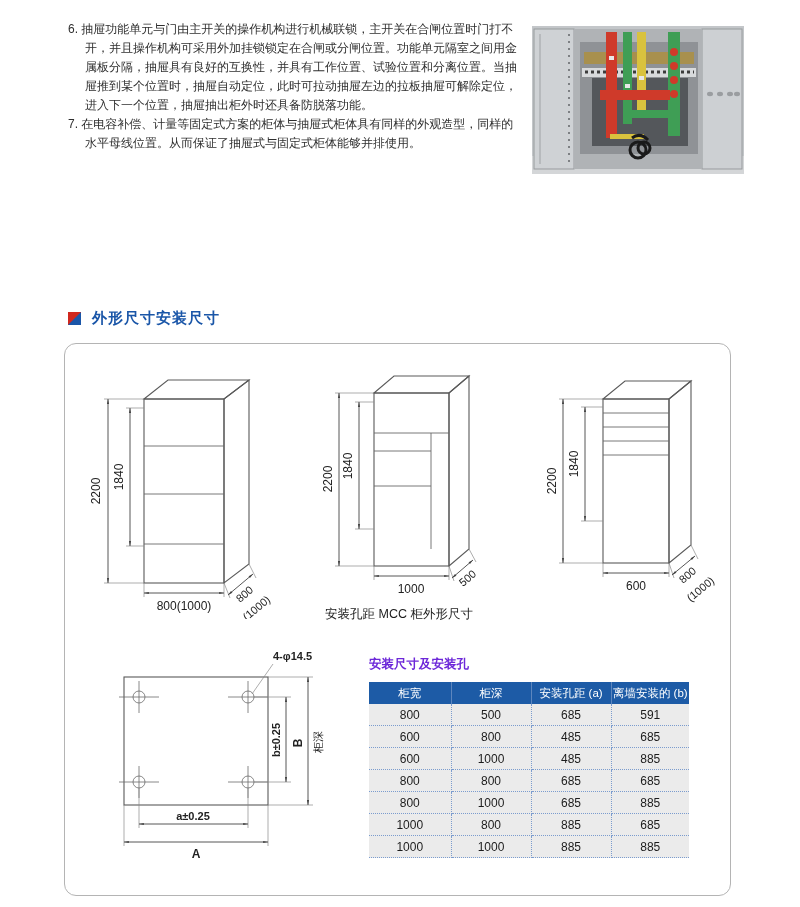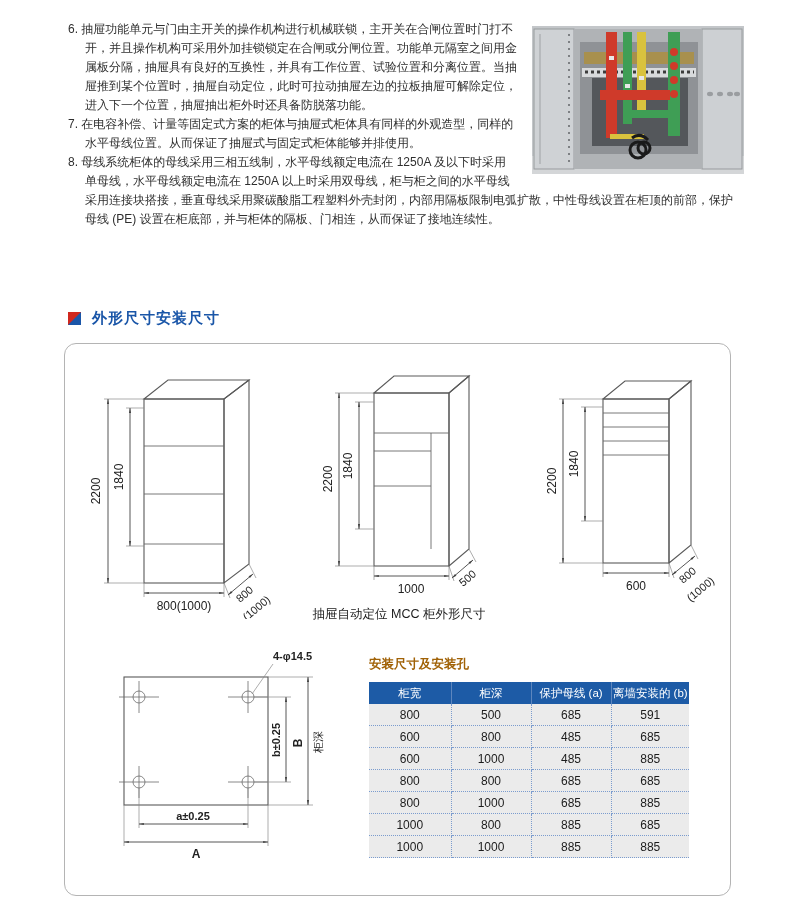--- a/index.html
+++ b/index.html
@@ -28,21 +28,21 @@
   svg text{fill:#222;}
   .outline{stroke:#5a5a5a;stroke-width:1.1;fill:none;}
   .inner-line{stroke:#6a6a6a;stroke-width:0.9;fill:none;}
   .ext{stroke:#8a8a8a;stroke-width:0.7;}
   .dim{stroke:#444;stroke-width:0.9;}
   .dimtext{font-size:12px;}
   .dimtext-sm{font-size:11px;}
 
   
   .tbl-wrap{position:absolute;left:304px;top:312px;width:322px;}
-  .tbl-title{font-size:12.5px;font-weight:bold;color:#a16207;margin:0 0 9px 0;}
+  .tbl-title{font-size:12.5px;font-weight:bold;color:#6d28d9;margin:0 0 9px 0;}
   table.spec{border-collapse:collapse;width:320px;table-layout:fixed;}
   table.spec th{background:#1d5ba6;color:#ffffff;font-size:11.5px;font-weight:normal;
                 height:20px;text-align:center;border-right:1px solid #5d86be;}
   table.spec th:last-child{border-right:none;}
   table.spec td{background:#ebebeb;font-size:12px;color:#1c1c1c;text-align:center;height:19px;
                 border-bottom:1px dotted #7b9cce;border-right:1px dotted #7b9cce;}
   table.spec td:last-child{border-right:none;}
 </style>
 </head>
 <body>
@@ -92,21 +92,20 @@
         <rect x="107" y="50" width="5" height="4" fill="#e8e8e8"></rect>
 
         <circle cx="106" cy="124" r="8" fill="none" stroke="#1a1a1a" stroke-width="3"></circle>
         <circle cx="112" cy="122" r="6" fill="none" stroke="#1a1a1a" stroke-width="3"></circle>
         <path d="M100 112 q8 -6 16 2" fill="none" stroke="#1a1a1a" stroke-width="3"></path>
       </svg>
     </div>
 
     <p class="feat"><span class="num">6.</span> <span>抽屉功能单元与门由主开关的操作机构进行机械联锁，主开关在合闸位置时门打不开，并且操作机构可采用外加挂锁锁定在合闸或分闸位置。功能单元隔室之间用金属板分隔，抽屉具有良好的互换性，并具有工作位置、试验位置和分离位置。当抽屉推到某个位置时，抽屉自动定位，此时可拉动抽屉左边的拉板抽屉可解除定位，进入下一个位置，抽屉抽出柜外时还具备防脱落功能。</span></p>
     <p class="feat"><span class="num">7.</span> <span>在电容补偿、计量等固定式方案的柜体与抽屉式柜体具有同样的外观造型，同样的水平母线位置。从而保证了抽屉式与固定式柜体能够并排使用。</span></p>
-    <p class="feat"><span class="num">8.</span> <span>母线系统柜体的母线采用三相五线制，水平母线额定电流在 1250A 及以下时采用单母线，水平母线额定电流在 1250A 以上时采用双母线，柜与柜之间的水平母线采用连接块搭接，垂直母线采用聚碳酸脂工程塑料外壳封闭，内部用隔板限制电弧扩散，中性母线设置在柜顶的前部，保护母线 (PE) 设置在柜底部，并与柜体的隔板、门相连，从而保证了接地连续性。</span></p>
   </div>
 
   <div class="sec-head">
     <span class="sec-icon"></span>
     <span class="sec-title">外形尺寸安装尺寸</span>
   </div>
 
   <div class="panel">
 
     <svg class="abs" style="left:21px;top:25px;" width="240" height="250" viewBox="0 0 240 250">
@@ -169,21 +168,21 @@
       <text class="dimtext-sm" x="147" y="212" text-anchor="middle" transform="rotate(-40 147 212)">500</text>
     <path d="M16,24 L17.091148115404348,28.879487246653028 L14.908851884595654,28.879487246653028 Z" fill="#444"></path>
         <path d="M16,197 L14.908851884595654,192.120512753347 L17.091148115404344,192.120512753347 Z" fill="#444"></path>
         <path d="M36,33 L37.091148115404344,37.87948724665303 L34.908851884595656,37.87948724665303 Z" fill="#444"></path>
         <path d="M36,160 L34.908851884595656,155.120512753347 L37.091148115404344,155.120512753347 Z" fill="#444"></path>
         <path d="M51,207 L55.87948724665303,205.90885188459566 L55.87948724665303,208.09114811540434 Z" fill="#444"></path>
         <path d="M126,207 L121.12051275334697,208.09114811540434 L121.12051275334697,205.90885188459566 Z" fill="#444"></path>
         <path d="M129,209 L131.99467312751068,204.99601038221059 L133.41489268884646,206.65293320376898 Z" fill="#444"></path>
         <path d="M150,191 L147.00532687248932,195.00398961778941 L145.58510731115354,193.34706679623102 Z" fill="#444"></path>
       </svg>
-    <div class="caption" style="left:234px;width:200px;">抽屉自动定位 MCC 柜外形尺寸</div>
+    <div class="caption" style="left:234px;width:200px;">安装孔距 MCC 柜外形尺寸</div>
 
     <svg class="abs" style="left:468px;top:25px;" width="205" height="250" viewBox="0 0 205 250">
       <polygon class="outline" points="70,30 92,12 158,12 136,30"></polygon>
       <polygon class="outline" points="136,30 158,12 158,176 136,194"></polygon>
       <rect class="outline" x="70" y="30" width="66" height="164"></rect>
       <line class="inner-line" x1="70" y1="44" x2="136" y2="44"></line>
       <line class="inner-line" x1="70" y1="58" x2="136" y2="58"></line>
       <line class="inner-line" x1="70" y1="72" x2="136" y2="72"></line>
       <line class="inner-line" x1="70" y1="86" x2="136" y2="86"></line>
       <line class="ext" x1="70" y1="30" x2="26" y2="30"></line>
@@ -269,21 +268,21 @@
         <colgroup>
             <col style="width:82px">
             <col style="width:80px">
             <col style="width:80px">
             <col style="width:78px">
           </colgroup>
         <thead>
           <tr>
             <th>柜宽</th>
             <th>柜深</th>
-            <th>保护母线 (a)</th>
+            <th>安装孔距 (a)</th>
             <th>离墙安装的 (b)</th>
           </tr>
         </thead>
         <tbody>
           <tr>
               <td>800</td>
               <td>500</td>
               <td>685</td>
               <td>591</td>
             </tr>

